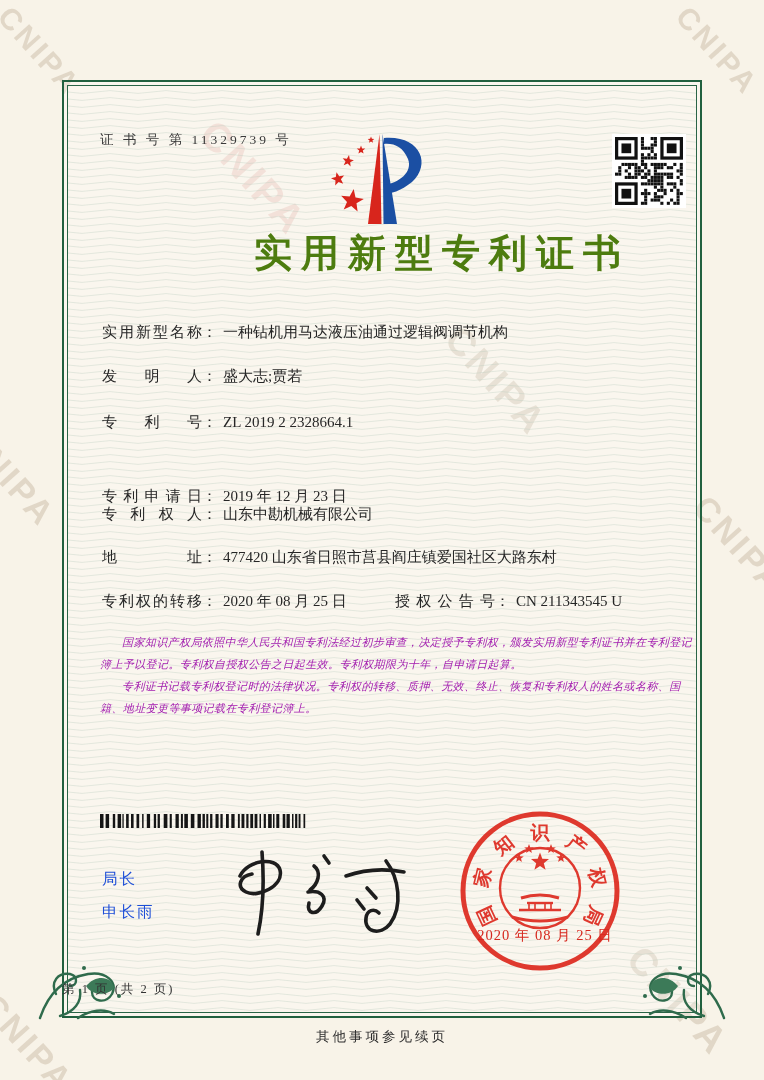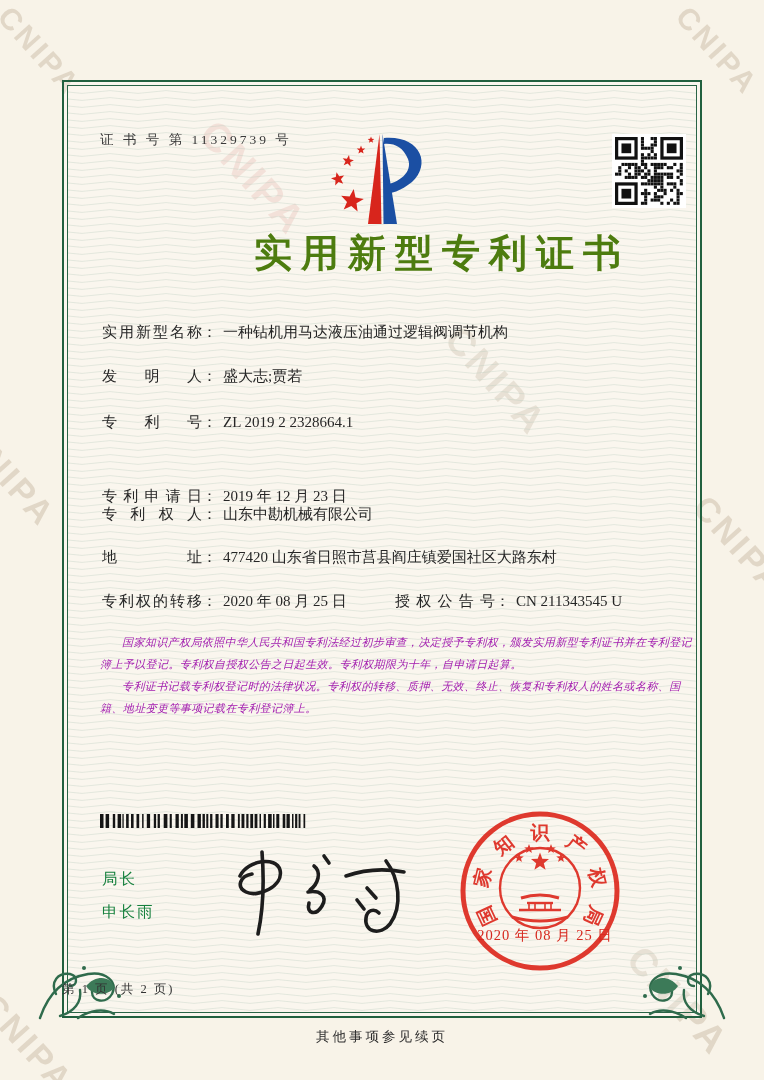--- a/index.html
+++ b/index.html
@@ -27,21 +27,21 @@
 
   .row{left:102px;font-size:15px;color:#262626;white-space:nowrap;}
   .row .lbl{display:inline-block;width:100px;text-align:justify;text-align-last:justify;vertical-align:top;}
   .row .val{margin-left:6px;}
   .row2{left:395px;}
 
   .paras{left:100px;top:631px;width:594px;font-size:11px;line-height:22px;color:#a21caf;font-style:italic;}
   .paras p{margin:0;text-indent:2em;letter-spacing:0.4px;}
 
   #barcode{left:100px;top:814px;}
-  .signer{font-size:15.5px;color:#15803d;letter-spacing:2px;}
+  .signer{font-size:15.5px;color:#1d4ed8;letter-spacing:2px;}
   #signature{left:218px;top:848px;}
   #seal{left:455px;top:806px;opacity:0.93;}
   .seal-date{left:462px;top:926px;width:166px;text-align:center;color:#d6281e;font-size:14.5px;letter-spacing:1px;white-space:nowrap;z-index:6;}
 
   .footer-page{left:62px;top:981px;width:640px;text-align:left;font-size:12.5px;letter-spacing:2px;color:#333;}
   .footer-note{left:62px;top:1028px;width:640px;text-align:center;font-size:13.5px;letter-spacing:3px;color:#2c2c2c;z-index:5;}
 </style>
 </head>
 <body>
 

